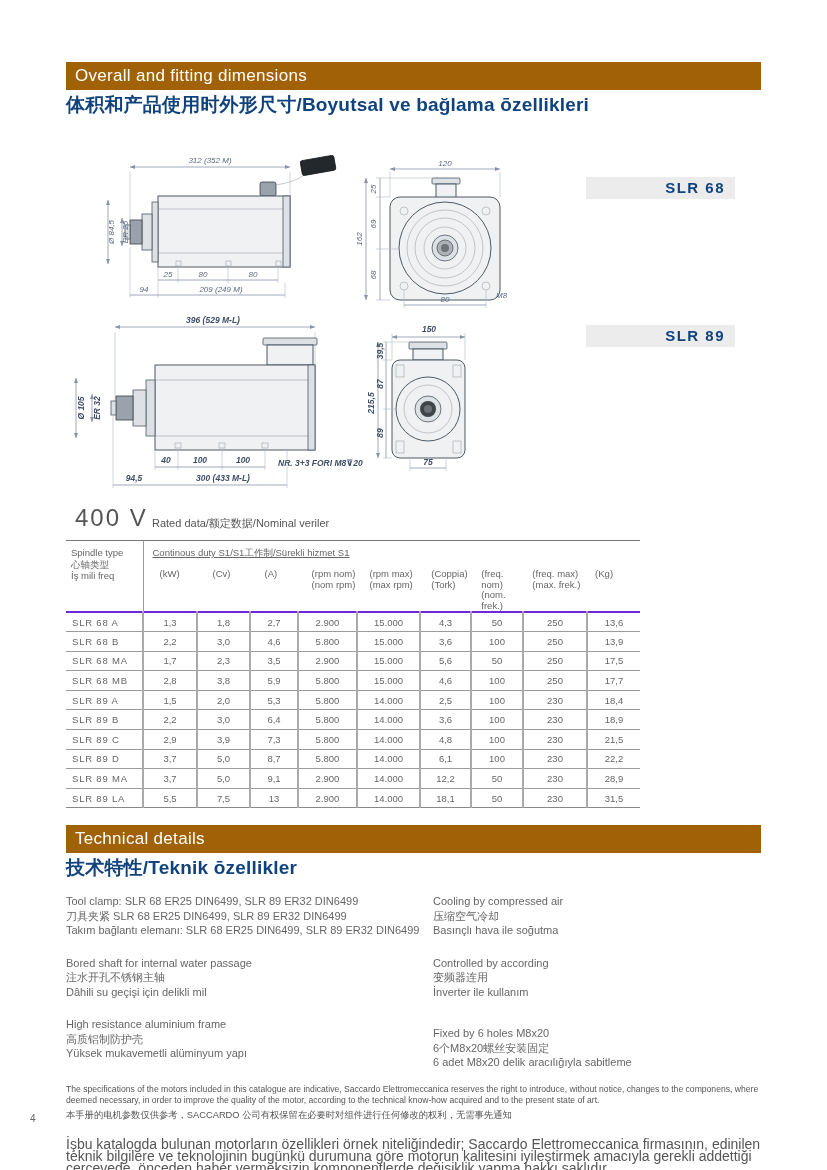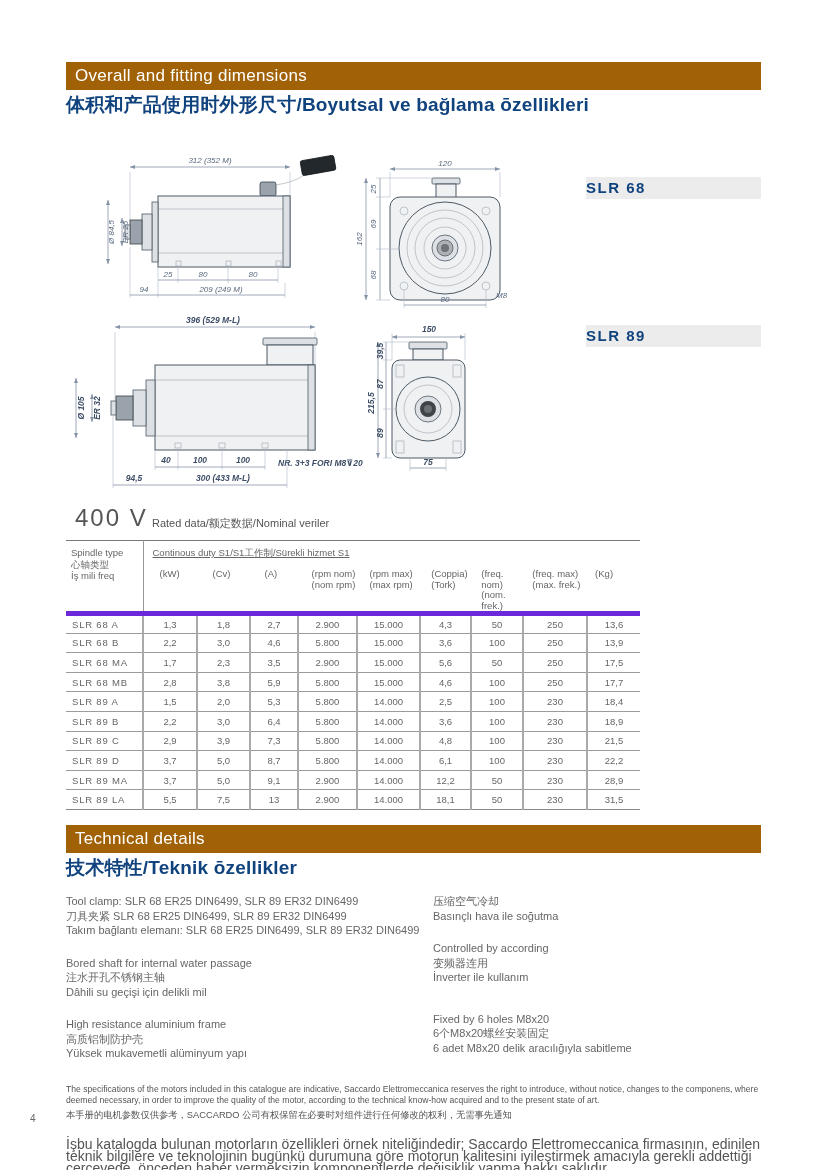--- a/index.html
+++ b/index.html
@@ -6,23 +6,23 @@
   html,body { background:#fff; }
   body { font-family:"Liberation Sans","DejaVu Sans",sans-serif; }
   .page { position:relative; width:827px; height:1170px; background:#fff; overflow:hidden; }
 
   
   .bar { position:absolute; left:66px; width:695px; height:28px; background:#a16207; color:#fff;
          font-size:17px; letter-spacing:.3px; line-height:28px; padding-left:9px; font-weight:500; }
   .bar-sub { position:absolute; left:66px; color:#10437E; font-size:19px; font-weight:bold; letter-spacing:.2px; }
 
   
-  .model-bar { position:absolute; left:586px; width:175px; height:22px; background:#ECECEC;
+  .model-bar { position:absolute; left:586px; width:149px; height:22px; background:#ECECEC;
                color:#10437E; font-size:15px; font-weight:bold; letter-spacing:1.5px;
-               text-align:left; line-height:22px; padding-right:10px; }
+               text-align:right; line-height:22px; padding-right:10px; }
 
   
   .drw { position:absolute; }
   .drw svg { display:block; overflow:visible; }
   .dim  { stroke:#8593A8; stroke-width:.8; fill:none; }
   .ext  { stroke:#AEB8C8; stroke-width:.6; fill:none; }
   .out  { stroke:#4C5964; stroke-width:1; fill:#F0F1F2; }
   .out2 { stroke:#4C5964; stroke-width:.8; fill:#DDE1E5; }
   .dark { stroke:#3A4349; stroke-width:.8; fill:#9AA3AB; }
   .blk  { stroke:#14181B; stroke-width:.8; fill:#23282C; }
@@ -38,21 +38,21 @@
   .spec-wrap { position:absolute; left:66px; top:540px; width:574px; }
   table.spec { width:574px; border-collapse:collapse; table-layout:fixed; color:#666; }
   table.spec th, table.spec td { font-weight:normal; font-size:9.5px; padding:0; }
   .spec thead { border-top:1px solid #777; }
   .spec thead th { text-align:left; vertical-align:top; }
   .th-spindle { padding:6px 0 0 5px !important; line-height:11.5px; }
   .th-duty { border-left:1px solid #999; padding:6px 0 0 9px !important; }
   .duty-title { margin-bottom:9px;text-decoration:underline; }
   .cols-row { display:flex; }
   .col-h { line-height:10.5px; padding-left:7px; }
-  .spec tbody { border-top:5px solid #6d28d9; border-bottom:1px solid #888; }
+  .spec tbody { border-top:2px solid #6d28d9; border-bottom:1px solid #888; }
   .spec tbody td { height:19.6px; text-align:center; border-top:1px solid #9B9B9B;
                    border-left:2px solid #A9A9A9; }
   .spec tbody td.name { text-align:left; padding-left:6px; border-left:none; letter-spacing:.8px; }
   .spec tbody tr:first-child td { border-top:none; }
 
   
   .tech-col { position:absolute; font-size:11px; color:#666; line-height:14.5px; }
   .tech-col p { margin-bottom:15px; }
 
   
@@ -477,20 +477,21 @@
     </p>
     <p style="margin-top:18px">
       <span style="display:block">High resistance aluminium frame</span>
       <span style="display:block">高质铝制防护壳</span>
       <span style="display:block">Yüksek mukavemetli alüminyum yapı</span>
     </p>
   </div>
 
   <div class="tech-col" style="left:433px; top:894px; width:340px;">
     <p>
+      <span style="display:block">Cooling by compressed air</span>
       <span style="display:block">压缩空气冷却</span>
       <span style="display:block">Basınçlı hava ile soğutma</span>
     </p>
     <p style="margin-top:18px">
       <span style="display:block">Controlled by according</span>
       <span style="display:block">变频器连用</span>
       <span style="display:block">İnverter ile kullanım</span>
     </p>
     <p style="margin-top:27px">
       <span style="display:block">Fixed by 6 holes M8x20</span>

